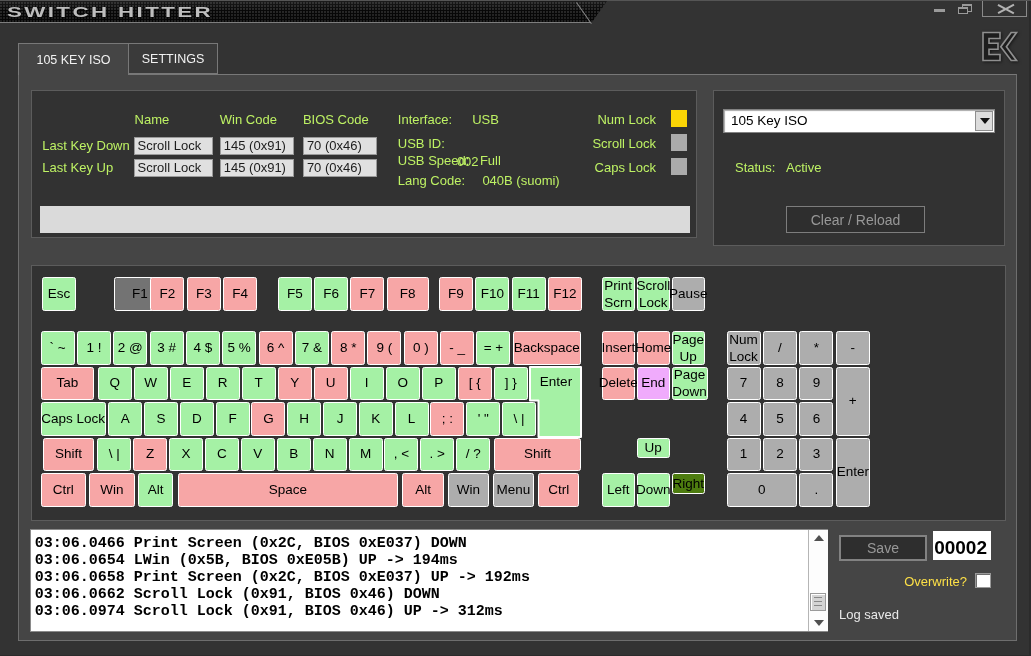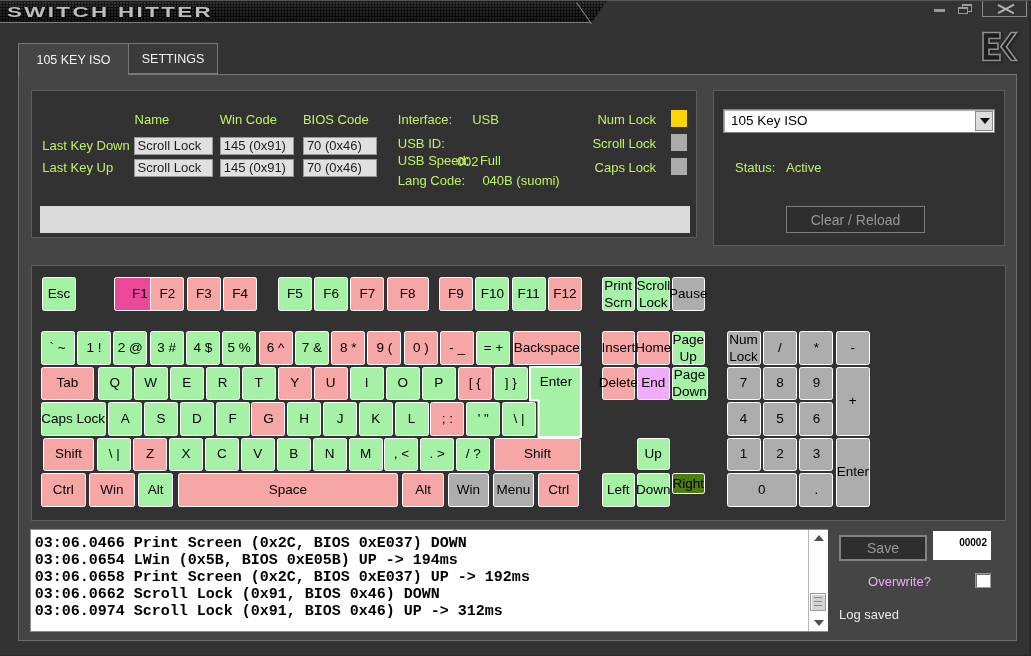--- a/index.html
+++ b/index.html
@@ -68,22 +68,22 @@
 #sb .up { top:5px; border-bottom:6px solid #505050; }
 #sb .dn { bottom:5px; border-top:6px solid #505050; }
 #thumb { position:absolute; left:1px; top:63px; width:16px; height:18px; background:#d4d4d4;
   border:1px solid #9a9a9a; box-shadow:inset 1px 1px 0 #fff; }
 #thumb i { display:block; height:1px; background:#888; margin:3px 3px 2px 3px; }
 
 
 #save { position:absolute; left:839px; top:534.5px; width:88px; height:26.5px; background:#2e2e2e;
   border:2px solid #828282; color:#989898; font-size:14px; display:flex; align-items:center; justify-content:center; }
 #val { position:absolute; left:932.5px; top:530.5px; width:58.5px; height:29px; background:#fff;
-  color:#000; font-size:10px; font-weight:bold; text-align:right; padding:6px 4px 0 0; }
-#ovw { position:absolute; left:832px; top:573.5px; width:135px; text-align:center; font-size:13px; color:#f0abfc; }
+  color:#000; font-size:19px; font-weight:bold; text-align:right; padding:6px 4px 0 0; }
+#ovw { position:absolute; left:832px; top:573.5px; width:135px; text-align:right; font-size:13px; color:#fde047; }
 #chk { position:absolute; left:974.5px; top:572.5px; width:16.5px; height:15.5px; background:#fff;
   border:1px solid #999; box-shadow:inset 1px 1px 0 #6e6e6e; }
 #logsaved { position:absolute; left:839px; top:606.5px; font-size:13px; color:#e9e9e9; }
 
 
 #combo { position:absolute; left:723px; top:108.5px; width:272px; height:24.5px; background:#fff;
   border:1px solid #828282; box-shadow:inset 1px 1px 1px #aaa; }
 #combo .txt { position:absolute; left:7px; top:3.5px; font-size:13.5px; color:#000; }
 #combo .btn { position:absolute; right:1.5px; top:1.5px; width:18px; height:19.5px; background:#dcdcdc;
   border:1px solid #8e8e8e; }
@@ -151,21 +151,21 @@
 <div id="combo">
     <span class="txt">105 Key ISO</span>
     <span class="btn"></span>
     <span class="tri"></span>
   </div>
 <div class="lab" style="left:735px;top:159.5px">Status:</div>
 <div class="lab" style="left:786px;top:159.5px">Active</div>
 <div id="clear">Clear / Reload</div>
 
 <div class="k" style="left:42px;top:277px;width:34px;height:33.5px;background:#a5f1a5">Esc</div>
-<div class="k" style="left:114.0px;top:277px;width:52px;height:33.5px;background:#ec4899">F1</div>
+<div class="k" style="left:114.0px;top:277px;width:52px;height:33.5px;background:#737373">F1</div>
 <div class="k" style="left:150.4px;top:277px;width:34px;height:33.5px;background:#f7a6a6">F2</div>
 <div class="k" style="left:186.8px;top:277px;width:34px;height:33.5px;background:#f7a6a6">F3</div>
 <div class="k" style="left:223.2px;top:277px;width:34px;height:33.5px;background:#f7a6a6">F4</div>
 <div class="k" style="left:278.0px;top:277px;width:34px;height:33.5px;background:#a5f1a5">F5</div>
 <div class="k" style="left:314.2px;top:277px;width:34px;height:33.5px;background:#a5f1a5">F6</div>
 <div class="k" style="left:350.4px;top:277px;width:34px;height:33.5px;background:#f7a6a6">F7</div>
 <div class="k" style="left:386.6px;top:277px;width:42px;height:33.5px;background:#f7a6a6">F8</div>
 <div class="k" style="left:439.0px;top:277px;width:34px;height:33.5px;background:#f7a6a6">F9</div>
 <div class="k" style="left:475.3px;top:277px;width:34px;height:33.5px;background:#a5f1a5">F10</div>
 <div class="k" style="left:511.6px;top:277px;width:34px;height:33.5px;background:#a5f1a5">F11</div>
@@ -233,21 +233,21 @@
 <div class="k" style="left:402.4px;top:473px;width:41.6px;height:33.5px;background:#f7a6a6">Alt</div>
 <div class="k" style="left:447.8px;top:473px;width:41.4px;height:33.5px;background:#adadad">Win</div>
 <div class="k" style="left:492.6px;top:473px;width:41.7px;height:33.5px;background:#adadad">Menu</div>
 <div class="k" style="left:537.9px;top:473px;width:41.6px;height:33.5px;background:#f7a6a6">Ctrl</div>
 <div class="k" style="left:601.5px;top:331px;width:33.5px;height:33.5px;background:#f7a6a6">Insert</div>
 <div class="k" style="left:636.5px;top:331px;width:33.5px;height:33.5px;background:#f7a6a6">Home</div>
 <div class="k two" style="left:671.5px;top:331px;width:33.5px;height:33.5px;background:#a5f1a5">Page Up</div>
 <div class="k" style="left:601.5px;top:366.5px;width:33.5px;height:33.5px;background:#f7a6a6">Delete</div>
 <div class="k" style="left:636.5px;top:366.5px;width:33.5px;height:33.5px;background:#f0abfc">End</div>
 <div class="k two" style="left:671.5px;top:366.5px;width:36px;height:33.5px;background:#a5f1a5">Page Down</div>
-<div class="k" style="left:636.5px;top:437.5px;width:33.5px;height:32px;background:#a5f1a5">Up</div>
+<div class="k" style="left:636.5px;top:437.5px;width:33.5px;height:20px;background:#a5f1a5">Up</div>
 <div class="k" style="left:601.5px;top:473px;width:33.5px;height:33.5px;background:#a5f1a5">Left</div>
 <div class="k" style="left:636.5px;top:473px;width:33.5px;height:33.5px;background:#a5f1a5">Down</div>
 <div class="k" style="left:671.5px;top:473px;width:33.5px;height:21px;background:#4d7c0f">Right</div>
 <div class="k two" style="left:726.6px;top:331px;width:34px;height:33.5px;background:#adadad">Num Lock</div>
 <div class="k" style="left:763.0px;top:331px;width:34px;height:33.5px;background:#adadad">/</div>
 <div class="k" style="left:799.4px;top:331px;width:34px;height:33.5px;background:#adadad">*</div>
 <div class="k" style="left:835.8px;top:331px;width:34px;height:33.5px;background:#adadad">-</div>
 <div class="k" style="left:726.6px;top:366.5px;width:34px;height:33.5px;background:#adadad">7</div>
 <div class="k" style="left:763.0px;top:366.5px;width:34px;height:33.5px;background:#adadad">8</div>
 <div class="k" style="left:799.4px;top:366.5px;width:34px;height:33.5px;background:#adadad">9</div>

